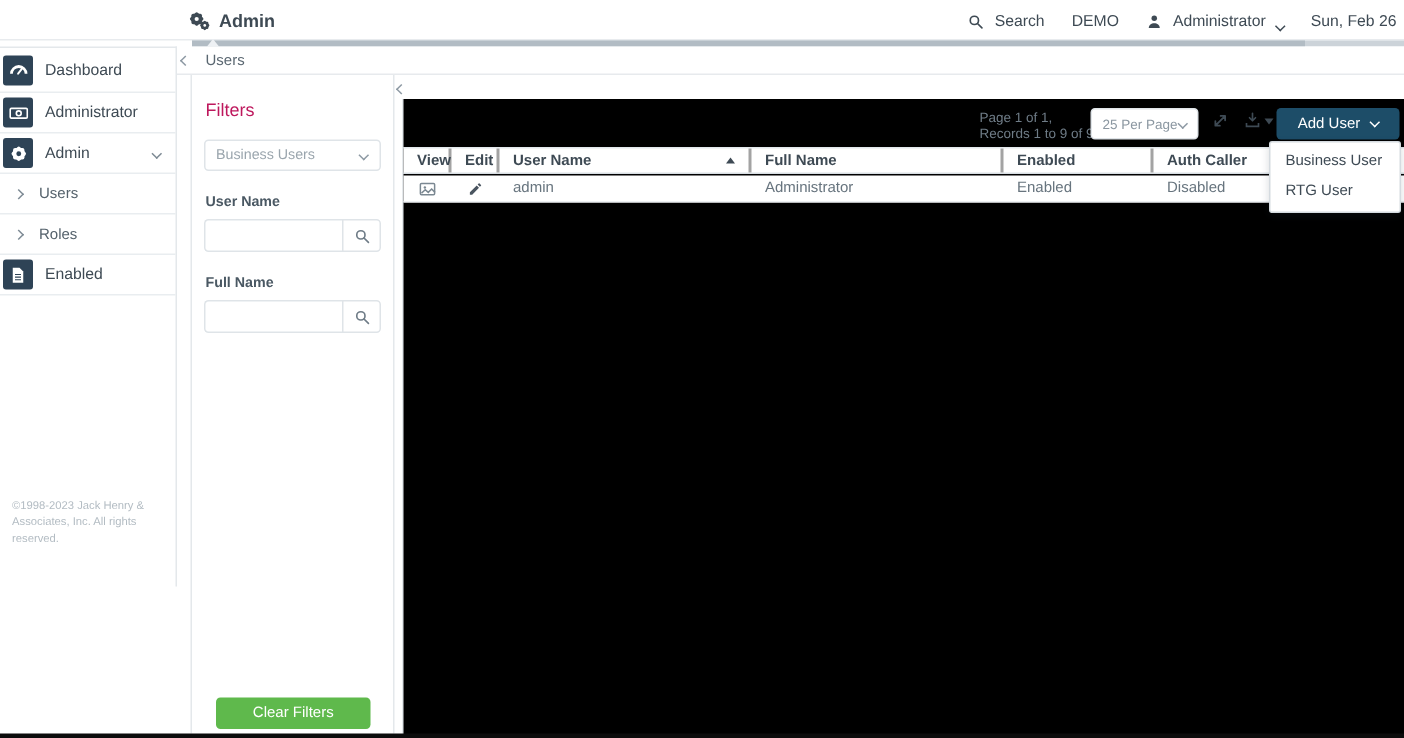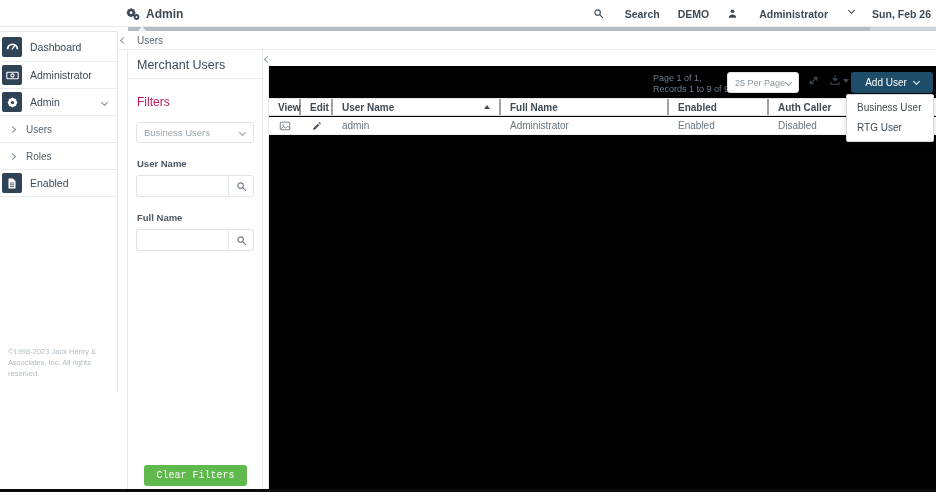--- a/index.html
+++ b/index.html
@@ -7,21 +7,21 @@
     font-family:"Liberation Sans", sans-serif; color:#3e4a54; }
   .page { position:relative; width:936px; height:492px; background:#fff; }
 
   
   .topbar { position:absolute; top:0; left:0; width:936px; height:27px; background:#fff;
     border-bottom:1px solid #e8ebee; display:flex; align-items:center; }
   .brand { position:absolute; left:126px; top:0; height:27px; display:flex; align-items:center; gap:6px;
     font-size:12px; font-weight:bold; color:#3e4a54; }
   .topbar-right { position:absolute; right:5px; top:0; height:27px; display:flex; align-items:center; gap:18px;
     font-size:10.5px; color:#3e4a54; }
-  .tb-item { display:flex; align-items:flex-start; gap:21px; cursor:default;font-weight:bold; }
+  .tb-item { display:flex; align-items:flex-end; gap:7px; cursor:default; }
 
   
   .scroll-strip { position:absolute; top:27px; left:128px; width:808px; height:4px; background:#ccd3d9; }
   .scroll-thumb { position:absolute; left:0; top:0; width:742px; height:4px; background:#b2bcc4; }
   .scroll-notch { position:absolute; left:10px; top:-1px; width:0; height:0;
     border-left:4px solid transparent; border-right:4px solid transparent; border-bottom:5px solid #eef1f4; }
 
   
   .sidebar { position:absolute; top:31px; left:0; width:118px; height:360px; background:#fff;
     border-top:1px solid #e4e8eb; border-right:1px solid #e4e8eb; }
@@ -29,21 +29,21 @@
     font-size:10.5px; color:#3e4a54; cursor:pointer; }
   .side-item.first { height:30px; }
   .badge { width:20px; height:20px; background:#2e4356; border-radius:2px; margin-left:2px;
     display:flex; align-items:center; justify-content:center; flex:0 0 auto; }
   .side-label { margin-left:8px; }
   .side-sub { position:relative; height:27px; border-bottom:1px solid #e9edf0; display:flex; align-items:center;
     font-size:10px; color:#55626c; cursor:pointer; }
   .side-sub .chev { margin-left:10px; color:#7d8a94; }
   .side-sub .side-label { margin-left:11px; }
   .side-item .chev-caret { position:absolute; right:10px; color:#7d8a94; }
-  .copyright { position:absolute; bottom:11px; left:8px; width:102px; font-size:7.5px; line-height:1.45;
+  .copyright { position:absolute; bottom:26px; left:8px; width:102px; font-size:7.5px; line-height:1.45;
     color:#b3bcc3; }
 
   
   .crumb-bar { position:absolute; top:31px; left:118px; width:818px; height:19px; background:#fff;
     border-bottom:1px solid #e7eaed; }
   .crumb-collapse { position:absolute; left:3px; top:7px; color:#8d99a3; cursor:pointer; }
   .crumb { position:absolute; left:19px; top:4px; font-size:10px; color:#5a6771; }
 
   
   .filter-panel { position:absolute; top:50px; left:127px; width:136px; height:439px; background:#fff;
@@ -54,21 +54,21 @@
   .selectbox { position:relative; margin:13px 8px 0 8px; height:21px; border:1px solid #dfe4e8; border-radius:3px;
     background:#fff; display:flex; align-items:center; padding:0 7px; font-size:9.5px; color:#9aa5ad; cursor:pointer; }
   .selectbox .chev { position:absolute; right:8px; color:#8d99a3; }
   .fld-label { display:block; margin:15px 0 0 9px; font-size:9.5px; font-weight:bold; color:#4a5863; }
   .input-group { display:flex; margin:6px 8px 0 8px; height:22px; }
   .input-group input { flex:1; min-width:0; border:1px solid #dfe4e8; border-right:none;
     border-radius:3px 0 0 3px; outline:none; padding:0 6px; font-size:10px; color:#3e4a54; }
   .input-group .search-btn { width:26px; border:1px solid #dfe4e8; border-radius:0 3px 3px 0; background:#fff;
     color:#6f7c87; display:flex; align-items:center; justify-content:center; cursor:pointer; }
   .clear-btn { position:absolute; bottom:3px; left:16px; width:103px; height:21px; background:#5fb94c;
-    border:none; border-radius:3px; color:#fff; font-size:10px; font-family:Liberation Mono, monospace; cursor:pointer; }
+    border:none; border-radius:3px; color:#fff; font-size:10px; font-family:Liberation Sans, sans-serif; cursor:pointer; }
   .filter-collapse { position:absolute; left:265px; top:57px; color:#8d99a3; cursor:pointer; z-index:3; }
 
   
   .table-card { position:absolute; top:66px; left:268px; width:668px; height:439px; background:#000000;
     border-left:1px solid #e4e8eb; }
   .pageinfo { position:absolute; left:384px; top:7px; width:90px; font-size:9px; line-height:11px; color:#6f7c87; }
   .perpage { position:absolute; left:458px; top:6px; width:72px; height:21px; border:1px solid #dfe4e8;
     border-radius:3px; display:flex; align-items:center; padding:0 7px; font-size:9px; color:#8b97a1;
     background:#fff; cursor:pointer; }
   .perpage .chev { position:absolute; right:7px; color:#8d99a3; }
@@ -208,21 +208,20 @@
     </div>
     <div class="copyright">©1998-2023 Jack Henry &amp; Associates, Inc. All rights reserved.</div>
   </nav>
 
   <div class="crumb-bar">
     <span class="chev left crumb-collapse"></span>
     <span class="crumb">Users</span>
   </div>
 
   <aside class="filter-panel">
-    <div class="panel-title">Merchant Users</div>
     <div class="filters-heading">Filters</div>
     <div class="selectbox">
       <span>Business Users</span>
       <span class="chev down"></span>
     </div>
     <label class="fld-label">User Name</label>
     <div class="input-group">
       <input type="text" value="" style="">
       <button class="search-btn">
         <svg viewBox="0 0 24 24" fill="none" stroke="currentColor" stroke-width="2.4" width="11" height="11">

